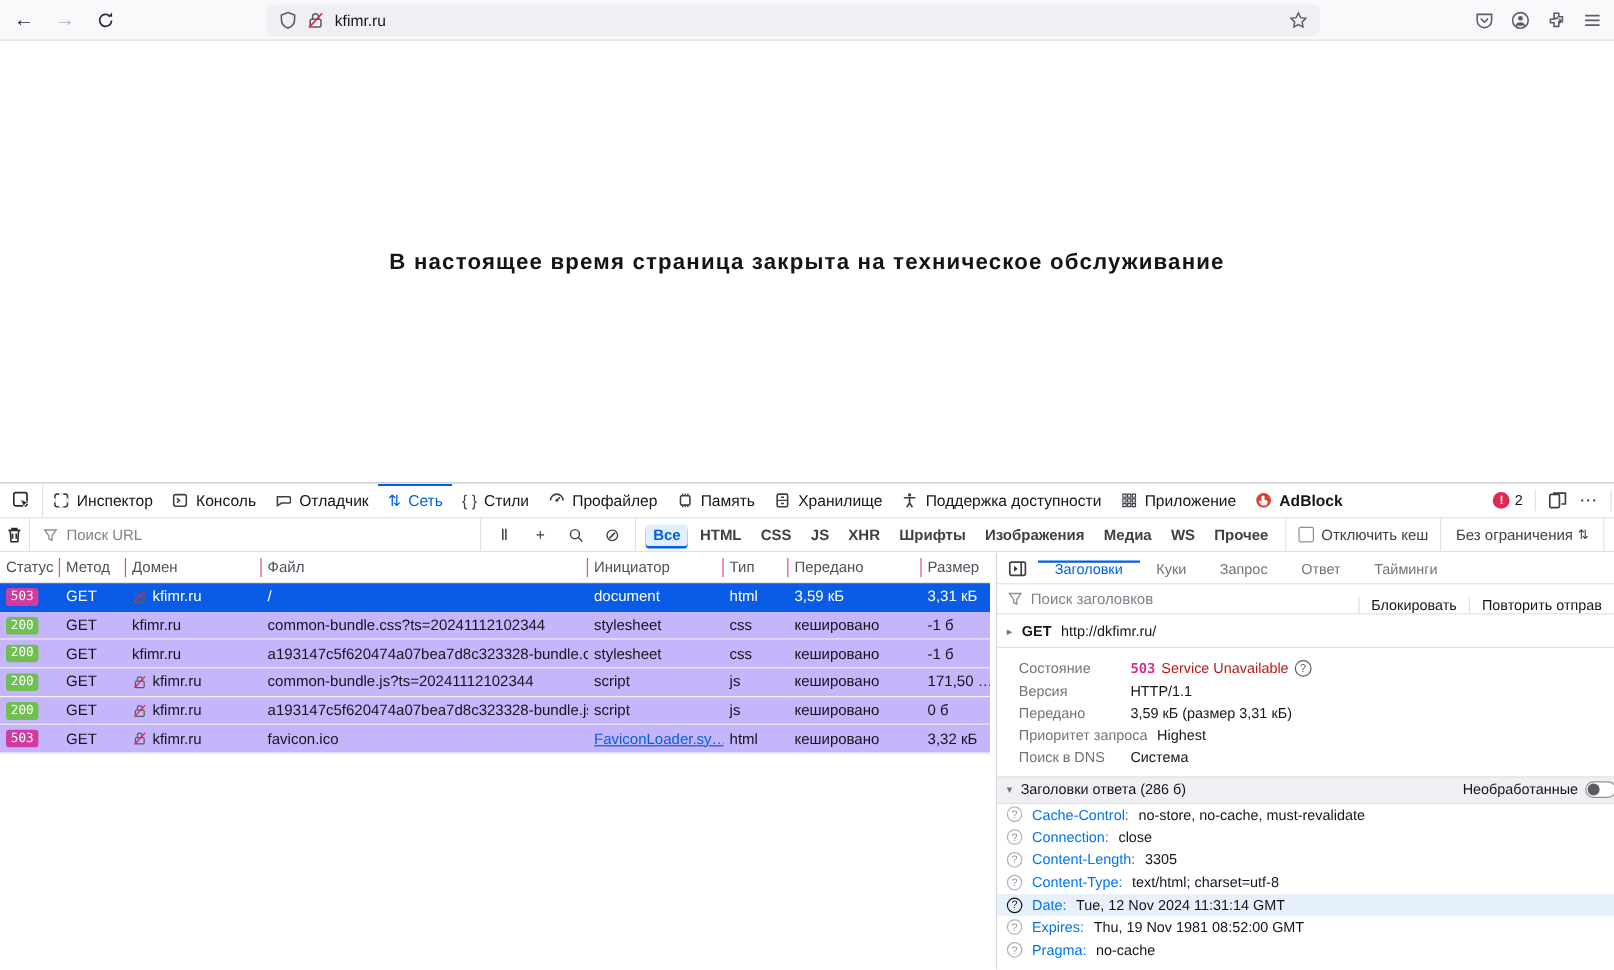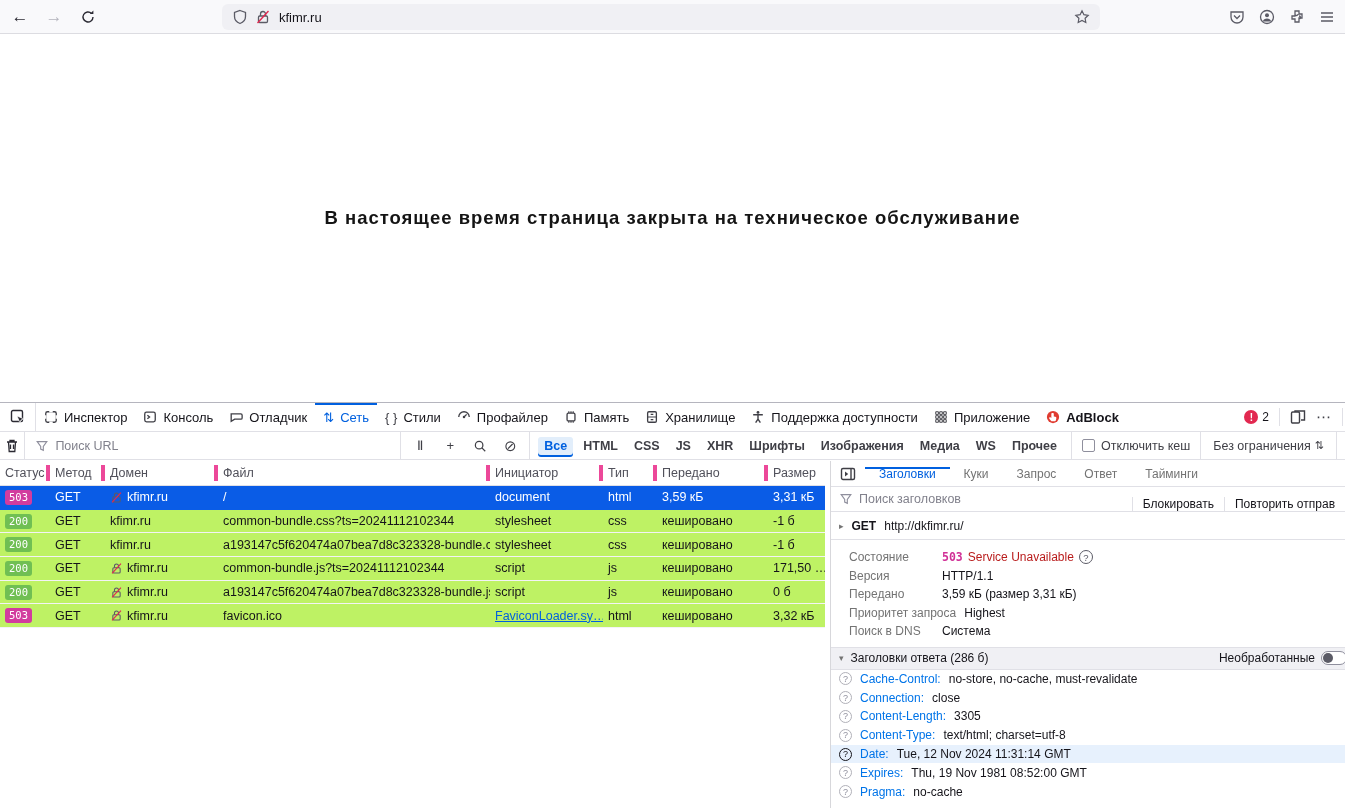--- a/index.html
+++ b/index.html
@@ -59,22 +59,22 @@
   .cache-wrap { display:flex; align-items:center; gap:6px; border-left:1px solid #e0e0e6; height:100%; padding:0 10px; white-space:nowrap; }
   .checkbox { width:13px; height:13px; border:1px solid #8f8f9d; border-radius:2px; background:#fff; }
   .throttle { display:flex; align-items:center; gap:4px; border-left:1px solid #e0e0e6; height:100%; padding:0 12px; white-space:nowrap; }
   .updown { font-size:11px; }
   .har-partial { border-left:1px solid #e0e0e6; height:100%; display:flex; align-items:center; padding-left:8px; flex:1; overflow:hidden; }
 
   
   .net-body { position:absolute; top:58px; left:0; right:0; bottom:0; display:flex; }
   .req-table { width:825px; flex:none; font-size:12.5px; }
   .req-header { display:flex; height:25px; align-items:center; color:#50505a; border-bottom:1px solid #e0e0e6; background:#fff; }
-  .req-header > div { padding-left:5px; border-right:4px solid #ec4899; height:16px; line-height:16px; overflow:hidden; white-space:nowrap; }
-  .req-row { display:flex; height:23.7px; align-items:center; border-bottom:1px solid #f3f3f6; background:#bef264; }
+  .req-header > div { padding-left:5px; border-right:1px solid #ec4899; height:16px; line-height:16px; overflow:hidden; white-space:nowrap; }
+  .req-row { display:flex; height:23.7px; align-items:center; border-bottom:1px solid #f3f3f6; background:#c4b5fd; }
   .req-row > div { padding-left:5px; overflow:hidden; white-space:nowrap; display:flex; align-items:center; gap:4px; }
   .c-status { width:50px; flex:none; } .c-method { width:55px; flex:none; }
   .c-domain { width:113px; flex:none; } .c-file { width:272px; flex:none; }
   .c-init { width:113px; flex:none; } .c-type { width:54px; flex:none; }
   .c-trans { width:111px; flex:none; } .c-size { width:57px; flex:none; }
   .pill { font-family:"DejaVu Sans Mono", monospace; font-size:10.5px; color:#fff;
     padding:1px 4px; border-radius:3px; line-height:13px; }
   .pill.ok { background:#70bf53; } .pill.err { background:#d23c9e; }
   .req-row.selected { background:#0a5ce6; color:#fff; border-bottom-color:#0a5ce6; }
   .init-link { color:#0060df; text-decoration:underline; }

